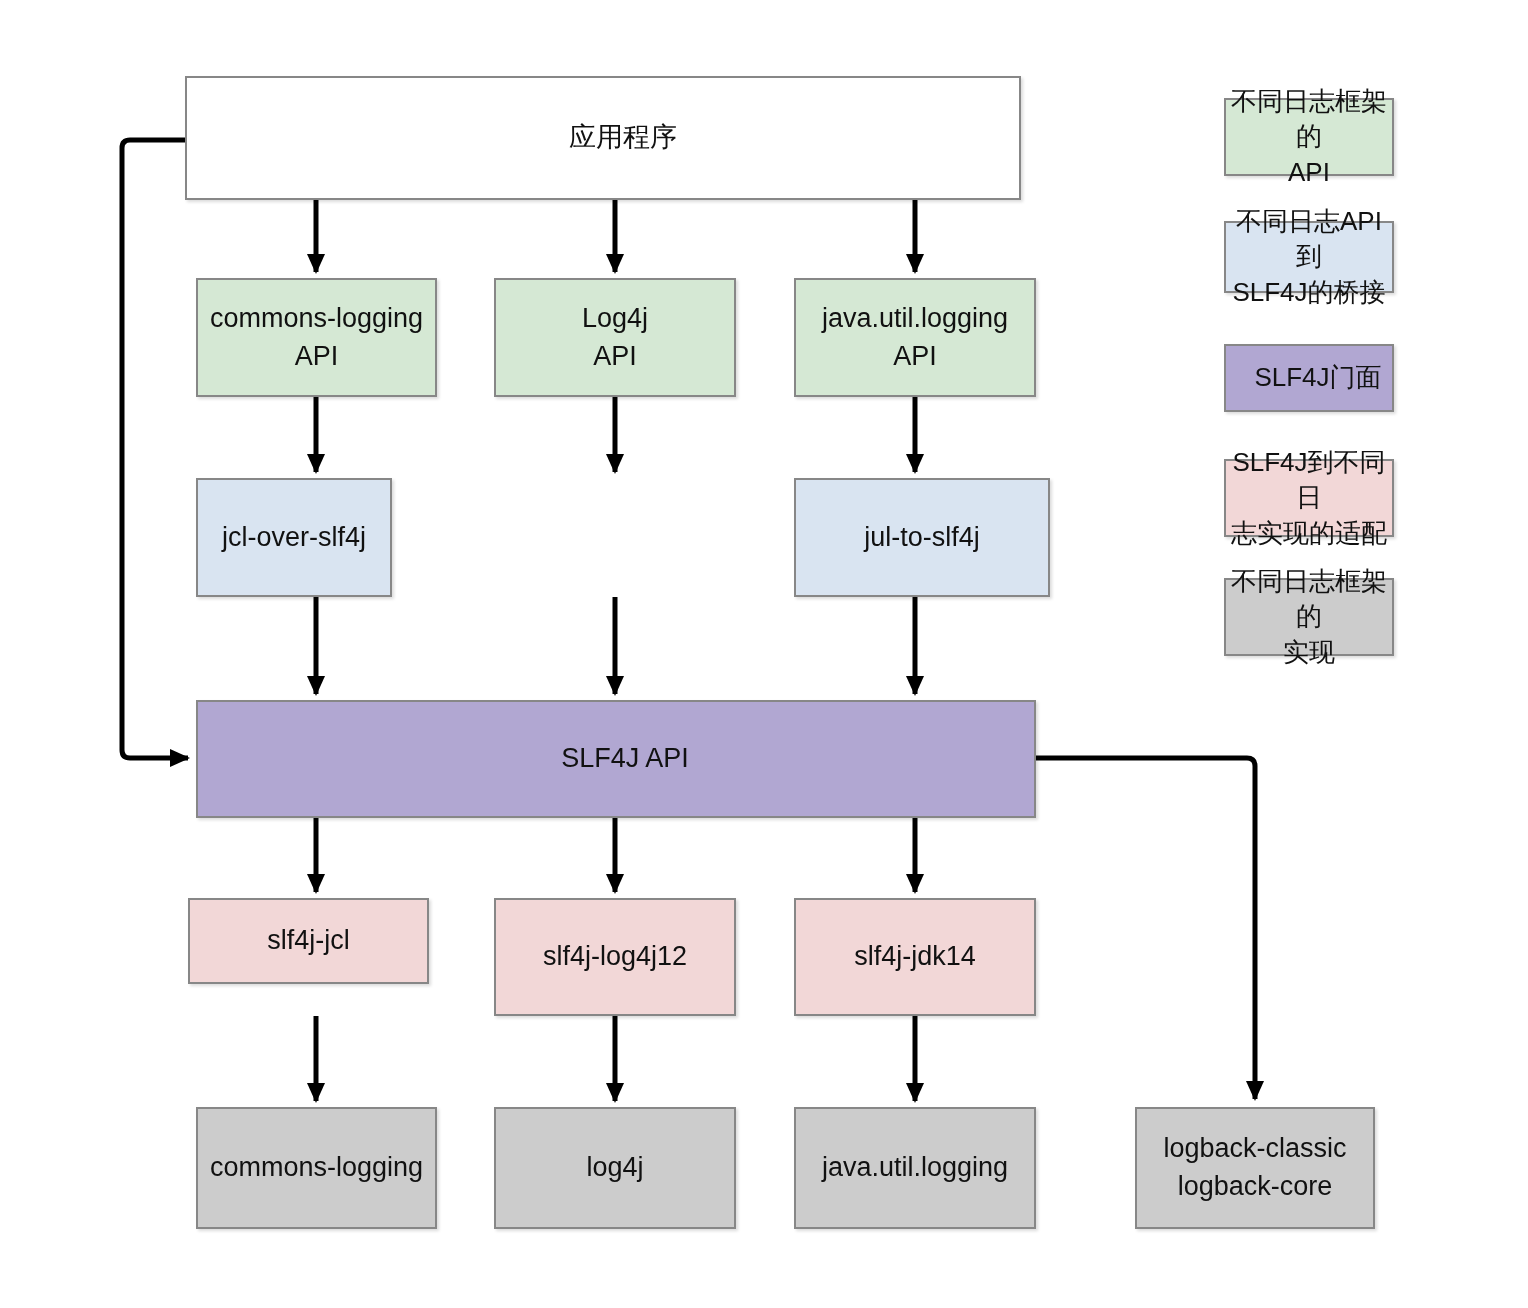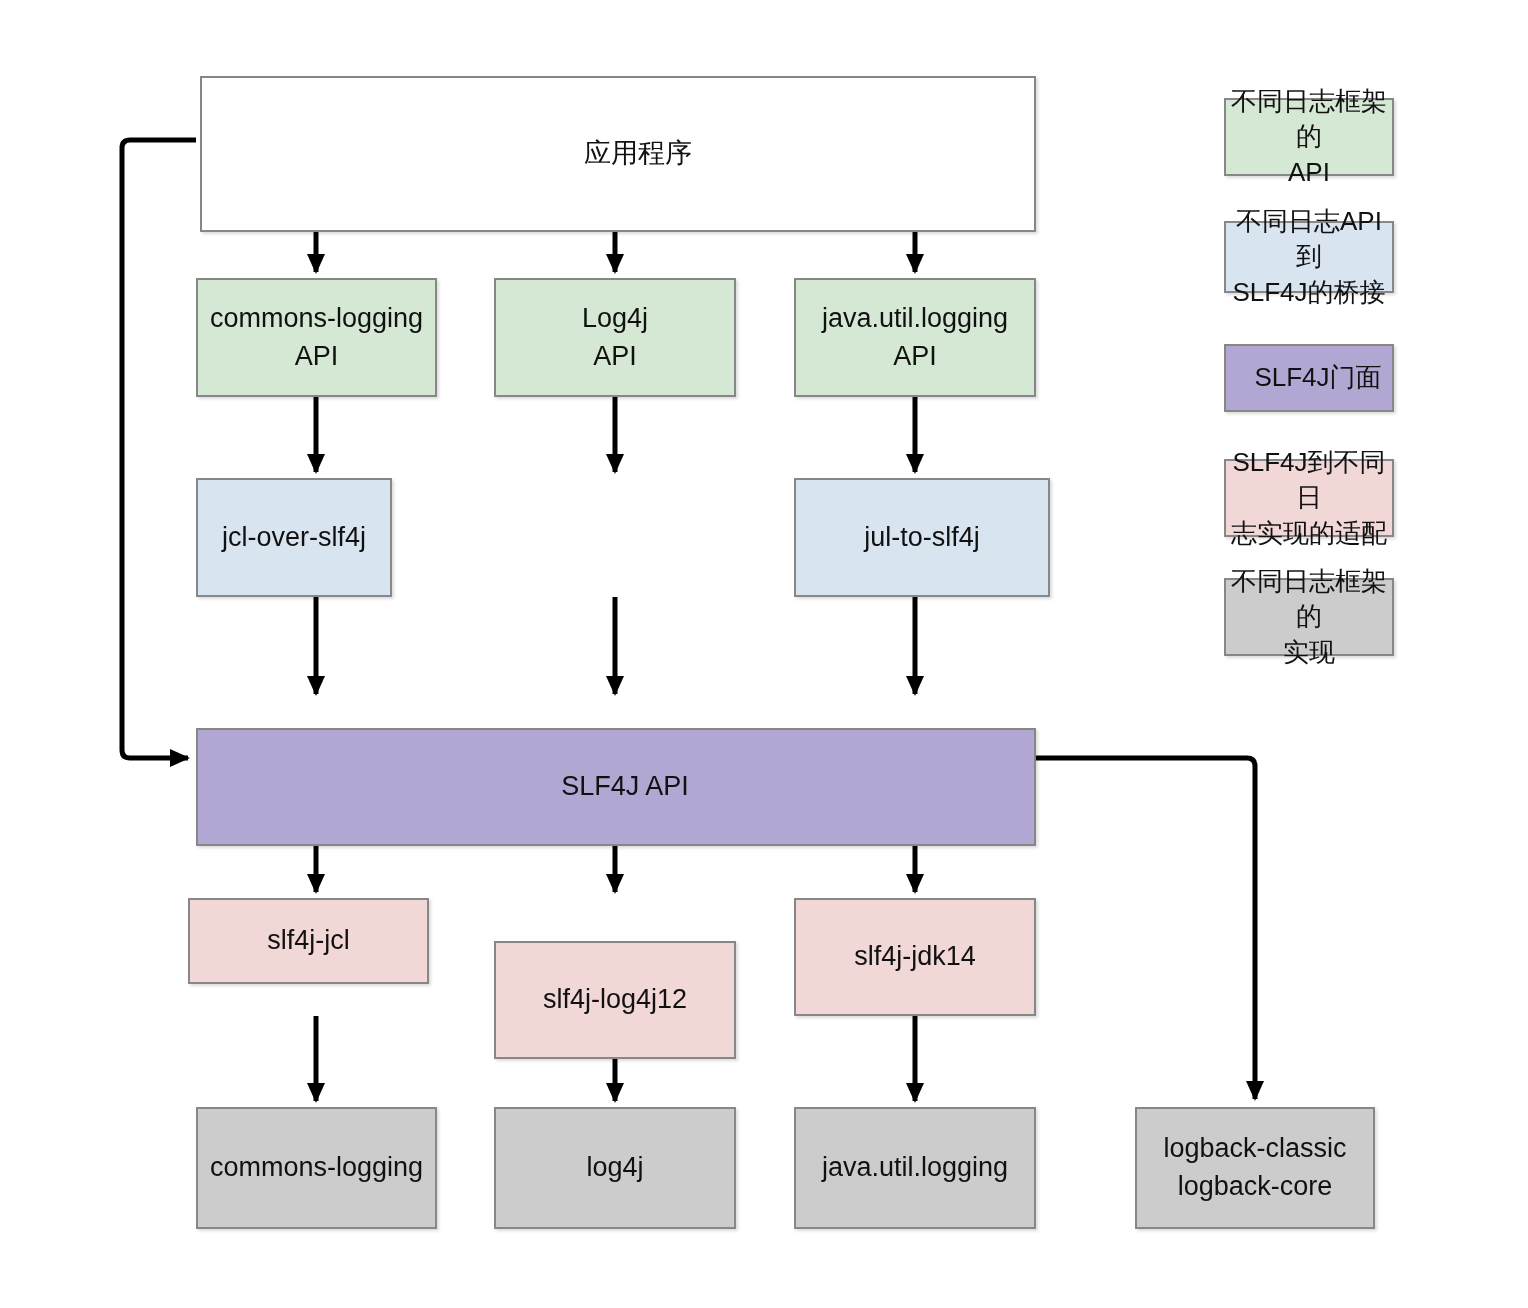--- a/index.html
+++ b/index.html
@@ -77,21 +77,21 @@
 
     <path d="M316,1016 L316,1101" stroke="#000" stroke-width="5" fill="none" marker-end="url(#ah)"></path>
     <path d="M615,1016 L615,1101" stroke="#000" stroke-width="5" fill="none" marker-end="url(#ah)"></path>
     <path d="M915,1016 L915,1101" stroke="#000" stroke-width="5" fill="none" marker-end="url(#ah)"></path>
 
     <path d="M196,140 L130,140 Q122,140 122,148 L122,750 Q122,758 130,758 L188,758" stroke="#000" stroke-width="5" fill="none" stroke-linejoin="round" marker-end="url(#ah)"></path>
 
     <path d="M1036,758 L1247,758 Q1255,758 1255,766 L1255,1099" stroke="#000" stroke-width="5" fill="none" stroke-linejoin="round" marker-end="url(#ah)"></path>
   </svg>
 
-  <div class="box white" style="left:200px;top:76px;width:836px;height:156px;padding-left:40px;">
+  <div class="box white" style="left:185px;top:76px;width:836px;height:124px;padding-left:40px;">
     <span>应用程序</span>
   </div>
 
   <div class="box green" style="left:196px;top:278px;width:241px;height:119px;">
     <span>commons-logging
 API</span>
   </div>
   <div class="box green" style="left:494px;top:278px;width:242px;height:119px;">
     <span>Log4j
 API</span>
@@ -101,28 +101,28 @@
 API</span>
   </div>
 
   <div class="box blue" style="left:196px;top:478px;width:196px;height:119px;">
     <span>jcl-over-slf4j</span>
   </div>
   <div class="box blue" style="left:794px;top:478px;width:256px;height:119px;">
     <span>jul-to-slf4j</span>
   </div>
 
-  <div class="box purple" style="left:196px;top:700px;width:840px;height:118px;margin-top:28px;">
+  <div class="box purple" style="left:196px;top:700px;width:840px;height:118px;">
     <span>SLF4J API</span>
   </div>
 
   <div class="box pink" style="left:188px;top:898px;width:241px;height:86px;">
     <span>slf4j-jcl</span>
   </div>
-  <div class="box pink" style="left:494px;top:941px;width:242px;height:118px;">
+  <div class="box pink" style="left:494px;top:898px;width:242px;height:118px;">
     <span>slf4j-log4j12</span>
   </div>
   <div class="box pink" style="left:794px;top:898px;width:242px;height:118px;text-align:center;">
     <span>slf4j-jdk14</span>
   </div>
 
   <div class="box gray" style="left:196px;top:1107px;width:241px;height:122px;">
     <span>commons-logging</span>
   </div>
   <div class="box gray" style="left:494px;top:1107px;width:242px;height:122px;">

